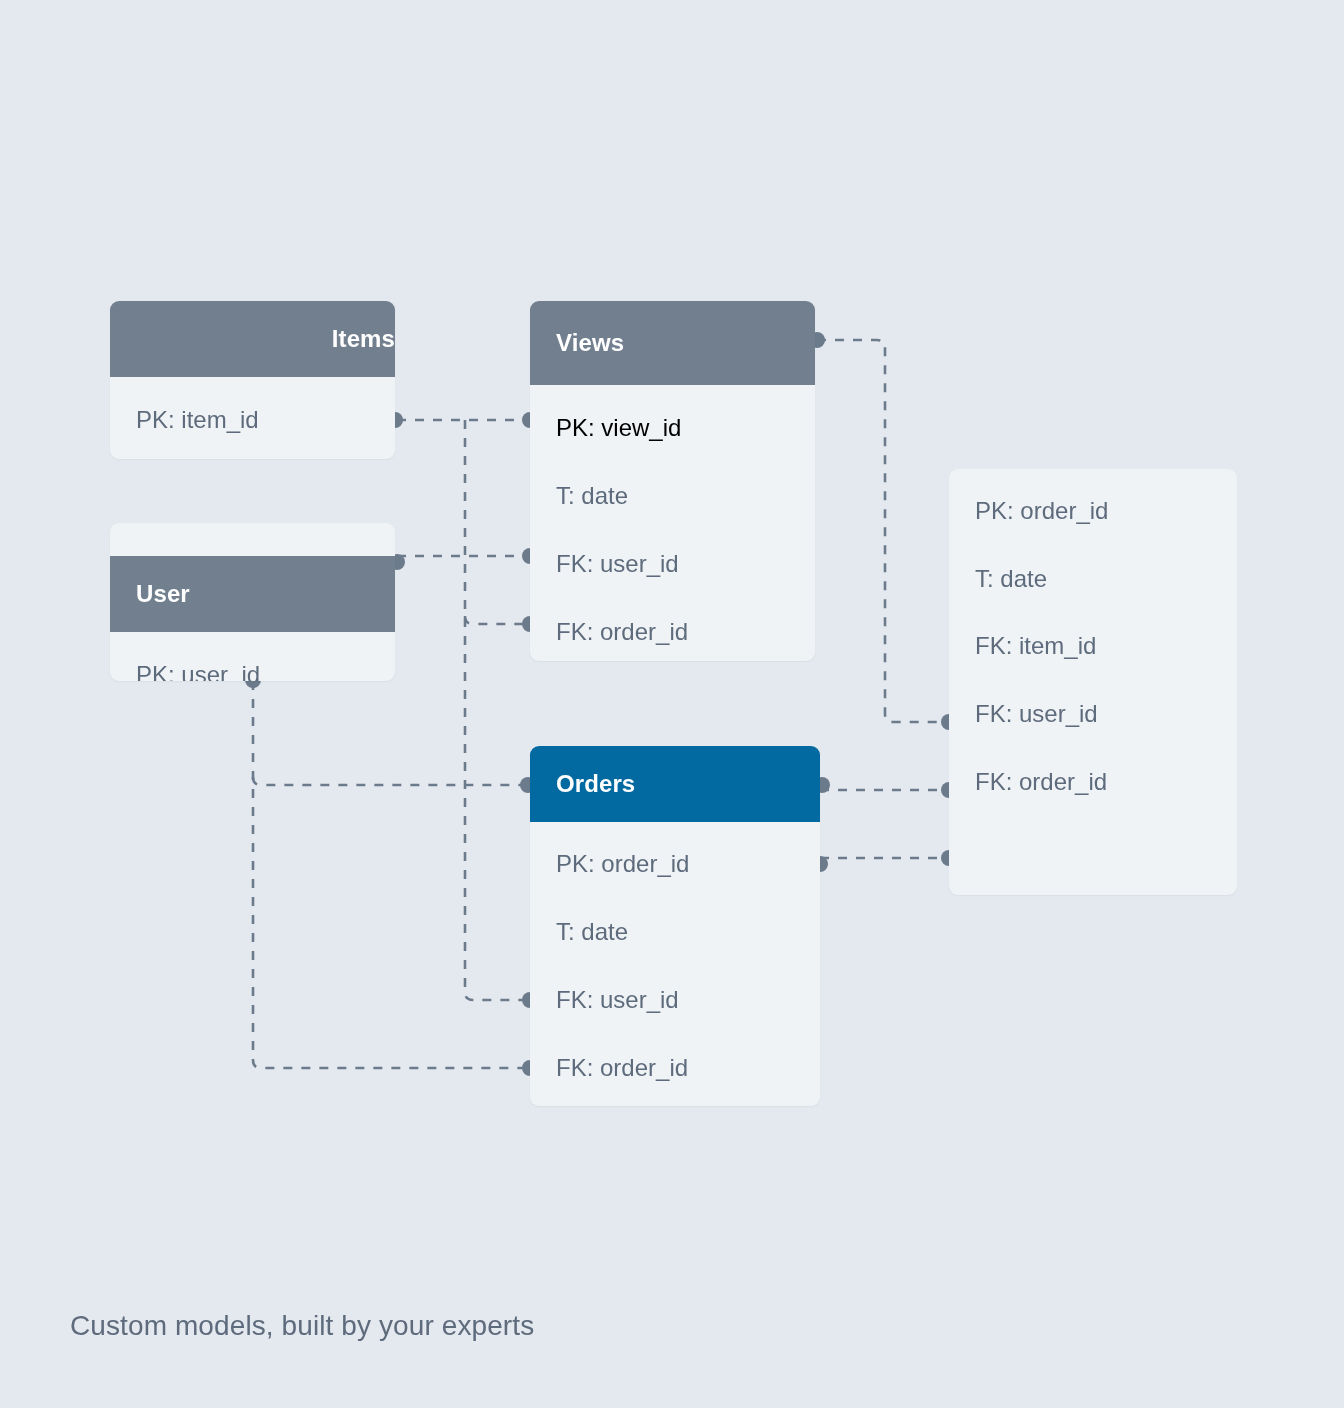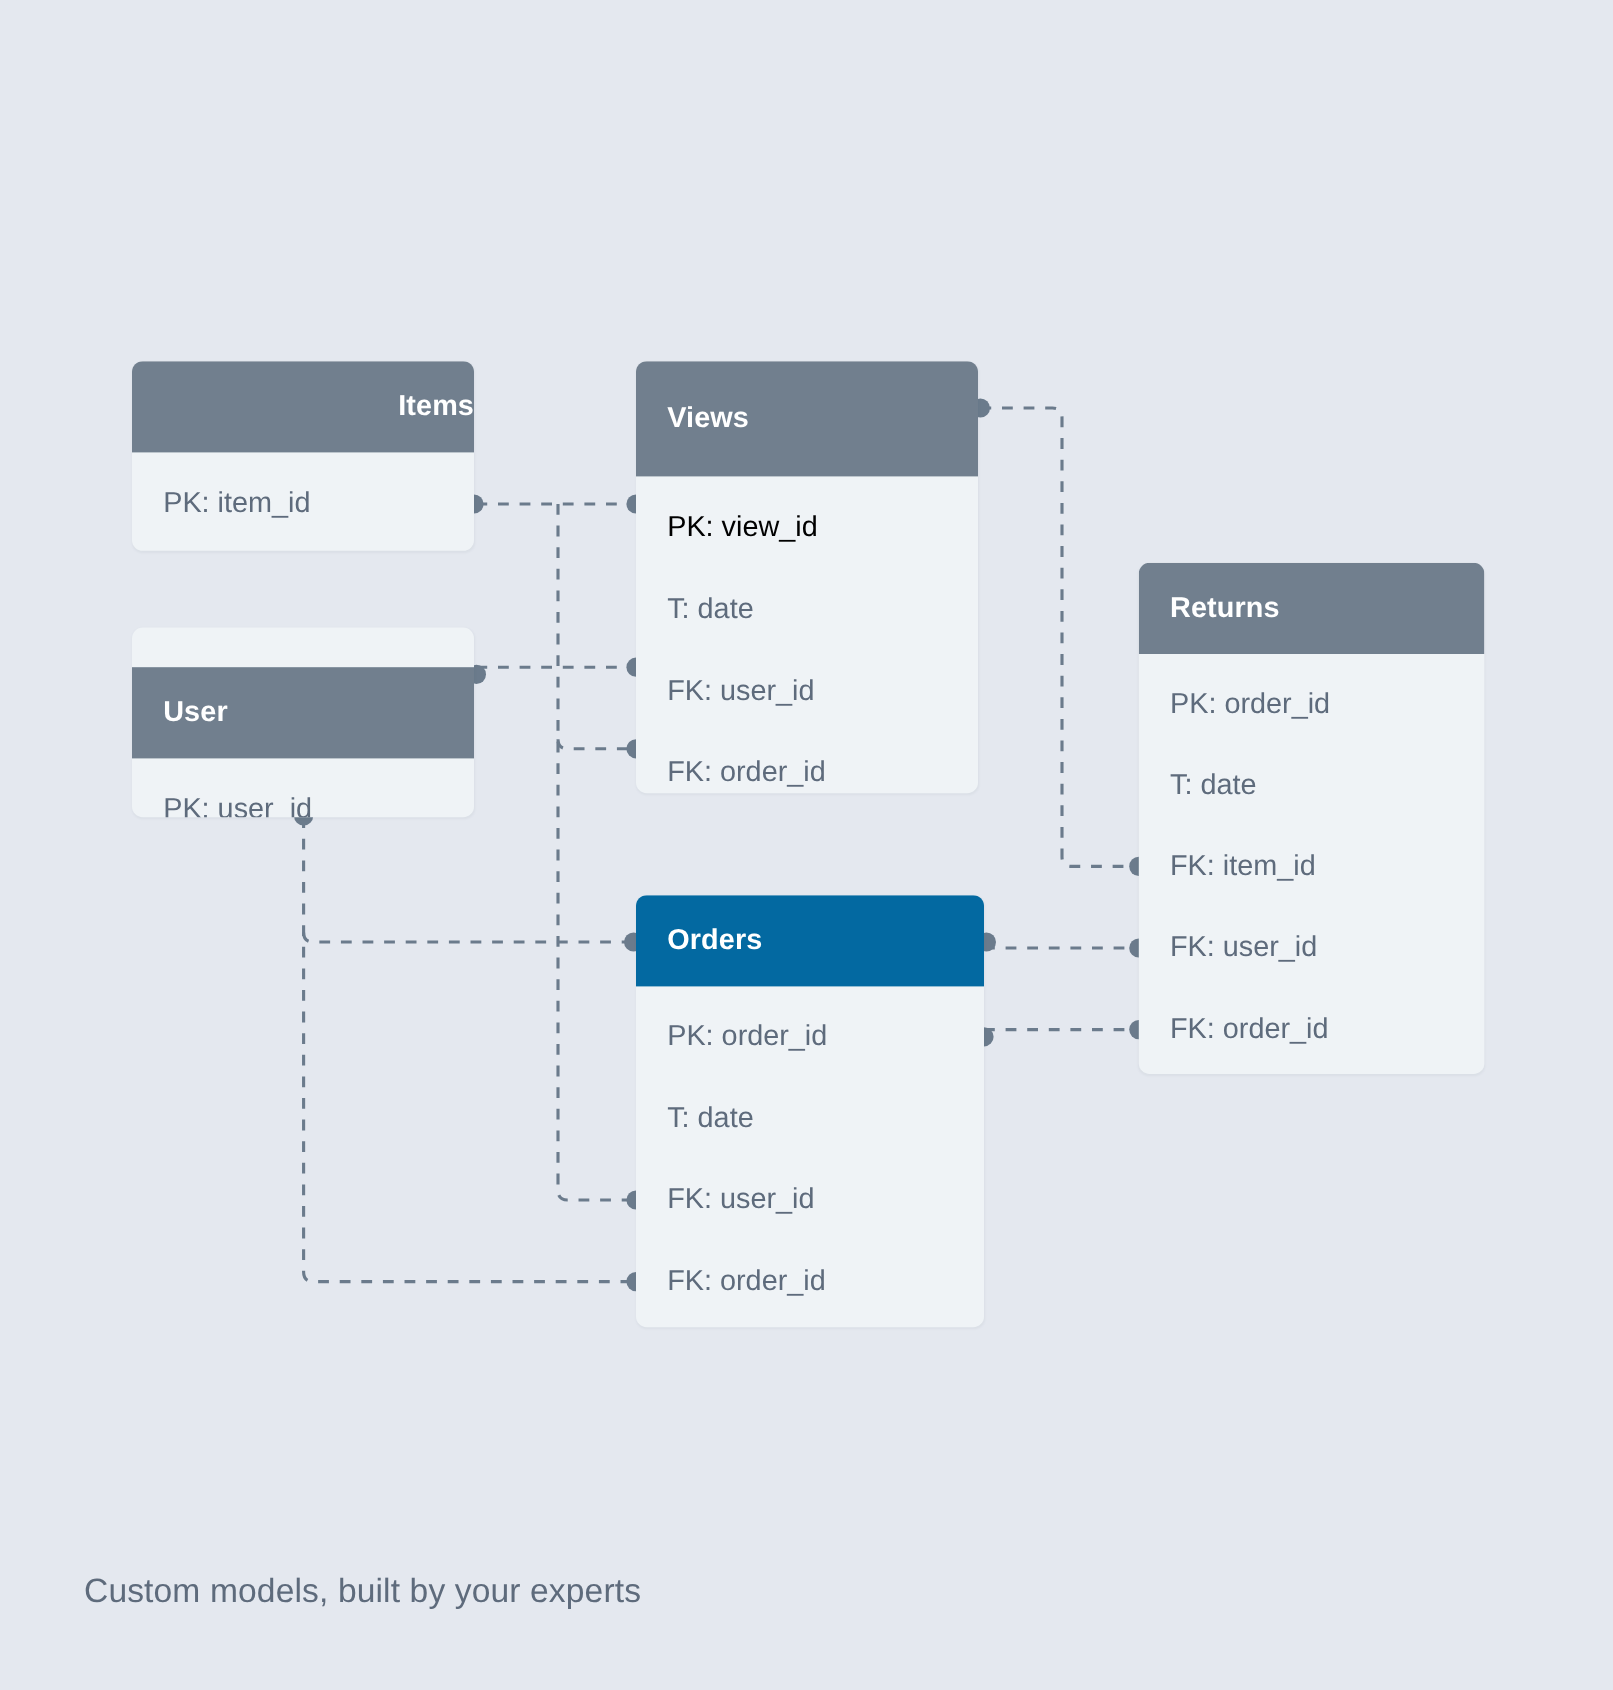--- a/index.html
+++ b/index.html
@@ -112,34 +112,31 @@
       </div>
       <div class="er-card" style="left: 110px; top: 523px; width: 285px; height: 158px; background: rgb(239, 243, 246);">
         <div class="er-card-header" style="height: 76px; background: rgb(113, 127, 142); margin-top: 33px;">
           <span class="er-card-title" style="color: rgb(255, 255, 255);">User</span>
         </div>
         <div class="er-card-body" style="height: 82px;">
           <div class="er-field" style="top: 43px; color: rgb(94, 107, 124);">PK: user_id</div>
         </div>
       </div>
       <div class="er-card" style="left: 530px; top: 301px; width: 285px; height: 360px; background: rgb(239, 243, 246);">
-        <div class="er-card-header" style="height: 96px; background: rgb(113, 127, 142);">
+        <div class="er-card-header" style="height: 84px; background: rgb(113, 127, 142);">
           <span class="er-card-title" style="color: rgb(255, 255, 255);">Views</span>
         </div>
         <div class="er-card-body" style="height: 284px;">
           <div class="er-field" style="top: 43px; color: #000000;">PK: view_id</div>
           <div class="er-field" style="top: 111px; color: rgb(94, 107, 124);">T: date</div>
           <div class="er-field" style="top: 179px; color: rgb(94, 107, 124);">FK: user_id</div>
           <div class="er-field" style="top: 247px; color: rgb(94, 107, 124);">FK: order_id</div>
         </div>
       </div>
       <div class="er-card" style="left: 949px; top: 469px; width: 288px; height: 426px; background: rgb(239, 243, 246);">
-        <div class="er-card-header" style="height: 76px; background: rgb(113, 127, 142);">
-          <span class="er-card-title" style="color: rgb(255, 255, 255);">Returns</span>
-        </div>
         <div class="er-card-body" style="height: 350px;">
           <div class="er-field" style="top: 42px; color: rgb(94, 107, 124);">PK: order_id</div>
           <div class="er-field" style="top: 110px; color: rgb(94, 107, 124);">T: date</div>
           <div class="er-field" style="top: 177px; color: rgb(94, 107, 124);">FK: item_id</div>
           <div class="er-field" style="top: 245px; color: rgb(94, 107, 124);">FK: user_id</div>
           <div class="er-field" style="top: 313px; color: rgb(94, 107, 124);">FK: order_id</div>
         </div>
       </div>
       <div class="er-card" style="left: 530px; top: 746px; width: 290px; height: 360px; background: rgb(239, 243, 246);">
         <div class="er-card-header" style="height: 76px; background: #0369a1;">

